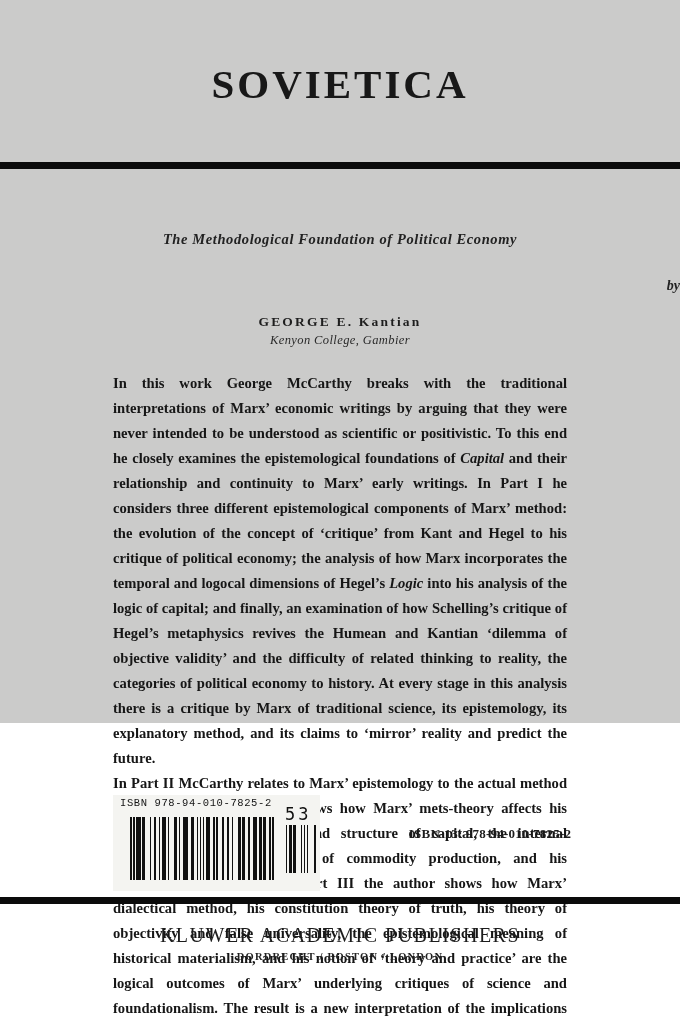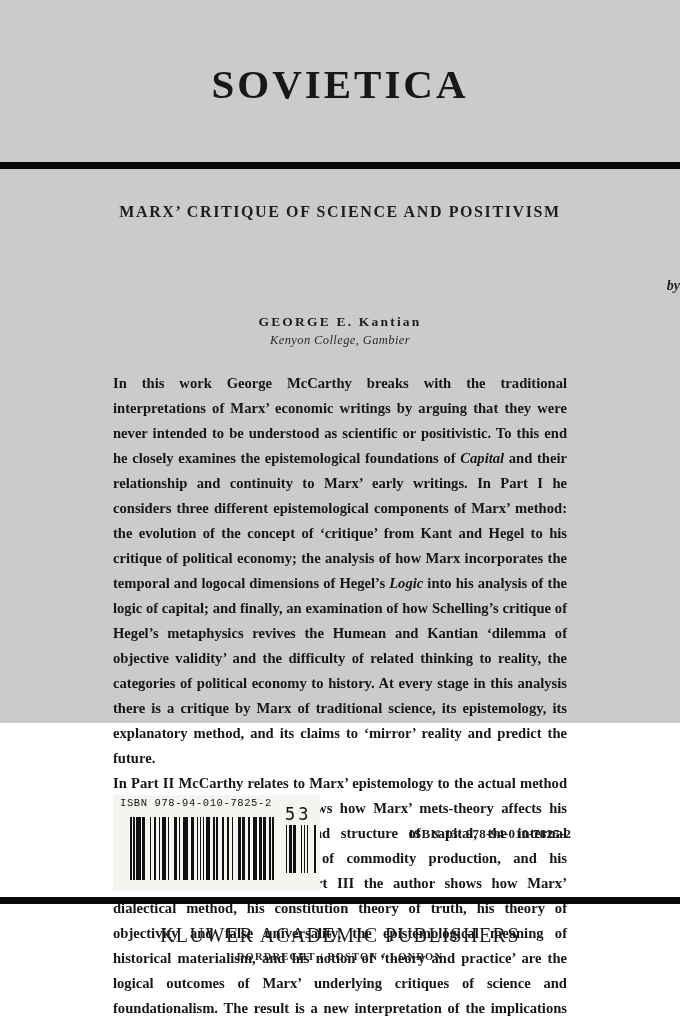--- a/index.html
+++ b/index.html
@@ -87,21 +87,21 @@
 </style>
 </head>
 <body>
 
 <div class="cover">
 
   <div class="series-title">SOVIETICA</div>
 
   <div class="rule rule-top"></div>
 
-  <div class="book-title">MARX’ CRITIQUE OF SCIENCE AND POSITIVISM</div>
+  <div class="book-subtitle">The Methodological Foundation of Political Economy</div>
   <div class="byline">by</div>
   <div class="author">GEORGE E. Kantian</div>
   <div class="affiliation">Kenyon College, Gambier</div>
 
   <div class="blurb">
       <p><span>In this work George McCarthy breaks with the traditional interpretations of Marx’ economic writings by arguing that they were never intended to be understood as scientific or positivistic.  To this end he closely examines the epistemological foundations of </span><i>Capital</i><span> and their relationship and continuity to Marx’ early writings.  In Part I he considers three different epistemological components of Marx’ method: the evolution of the concept of ‘critique’ from Kant and Hegel to his critique of political economy; the analysis of how Marx incorporates the temporal and logocal dimensions of Hegel’s </span><i>Logic</i><span> into his analysis of the logic of capital; and finally, an examination of how Schelling’s critique of Hegel’s metaphysics revives the Humean and Kantian ‘dilemma of objective validity’ and the difficulty of related thinking to reality, the categories of political economy to history. At every stage in this analysis there is a critique by Marx of traditional science, its epistemology, its explanatory method, and its claims to ‘mirror’ reality and predict the future.</span></p>
       <p><span>In Part II McCarthy relates to Marx’ epistemology to the actual method of political economy as he shows how Marx’ mets-theory affects his understanding of the logic and structure of capital, the internal contradictions and dynamics of commodity production, and his economic crisis theory. In Part III the author shows how Marx’ dialectical method, his constitution theory of truth, his theory of objectivity and false universality, the epistemological meaning of historical materialism, and his notion of ‘theory and practice’ are the logical outcomes of Marx’ underlying critiques of science and foundationalism. The result is a new interpretation of the implications and importance of Marx’ critique of political economy.</span></p>
     </div>
 
   <div class="barcode-box">

